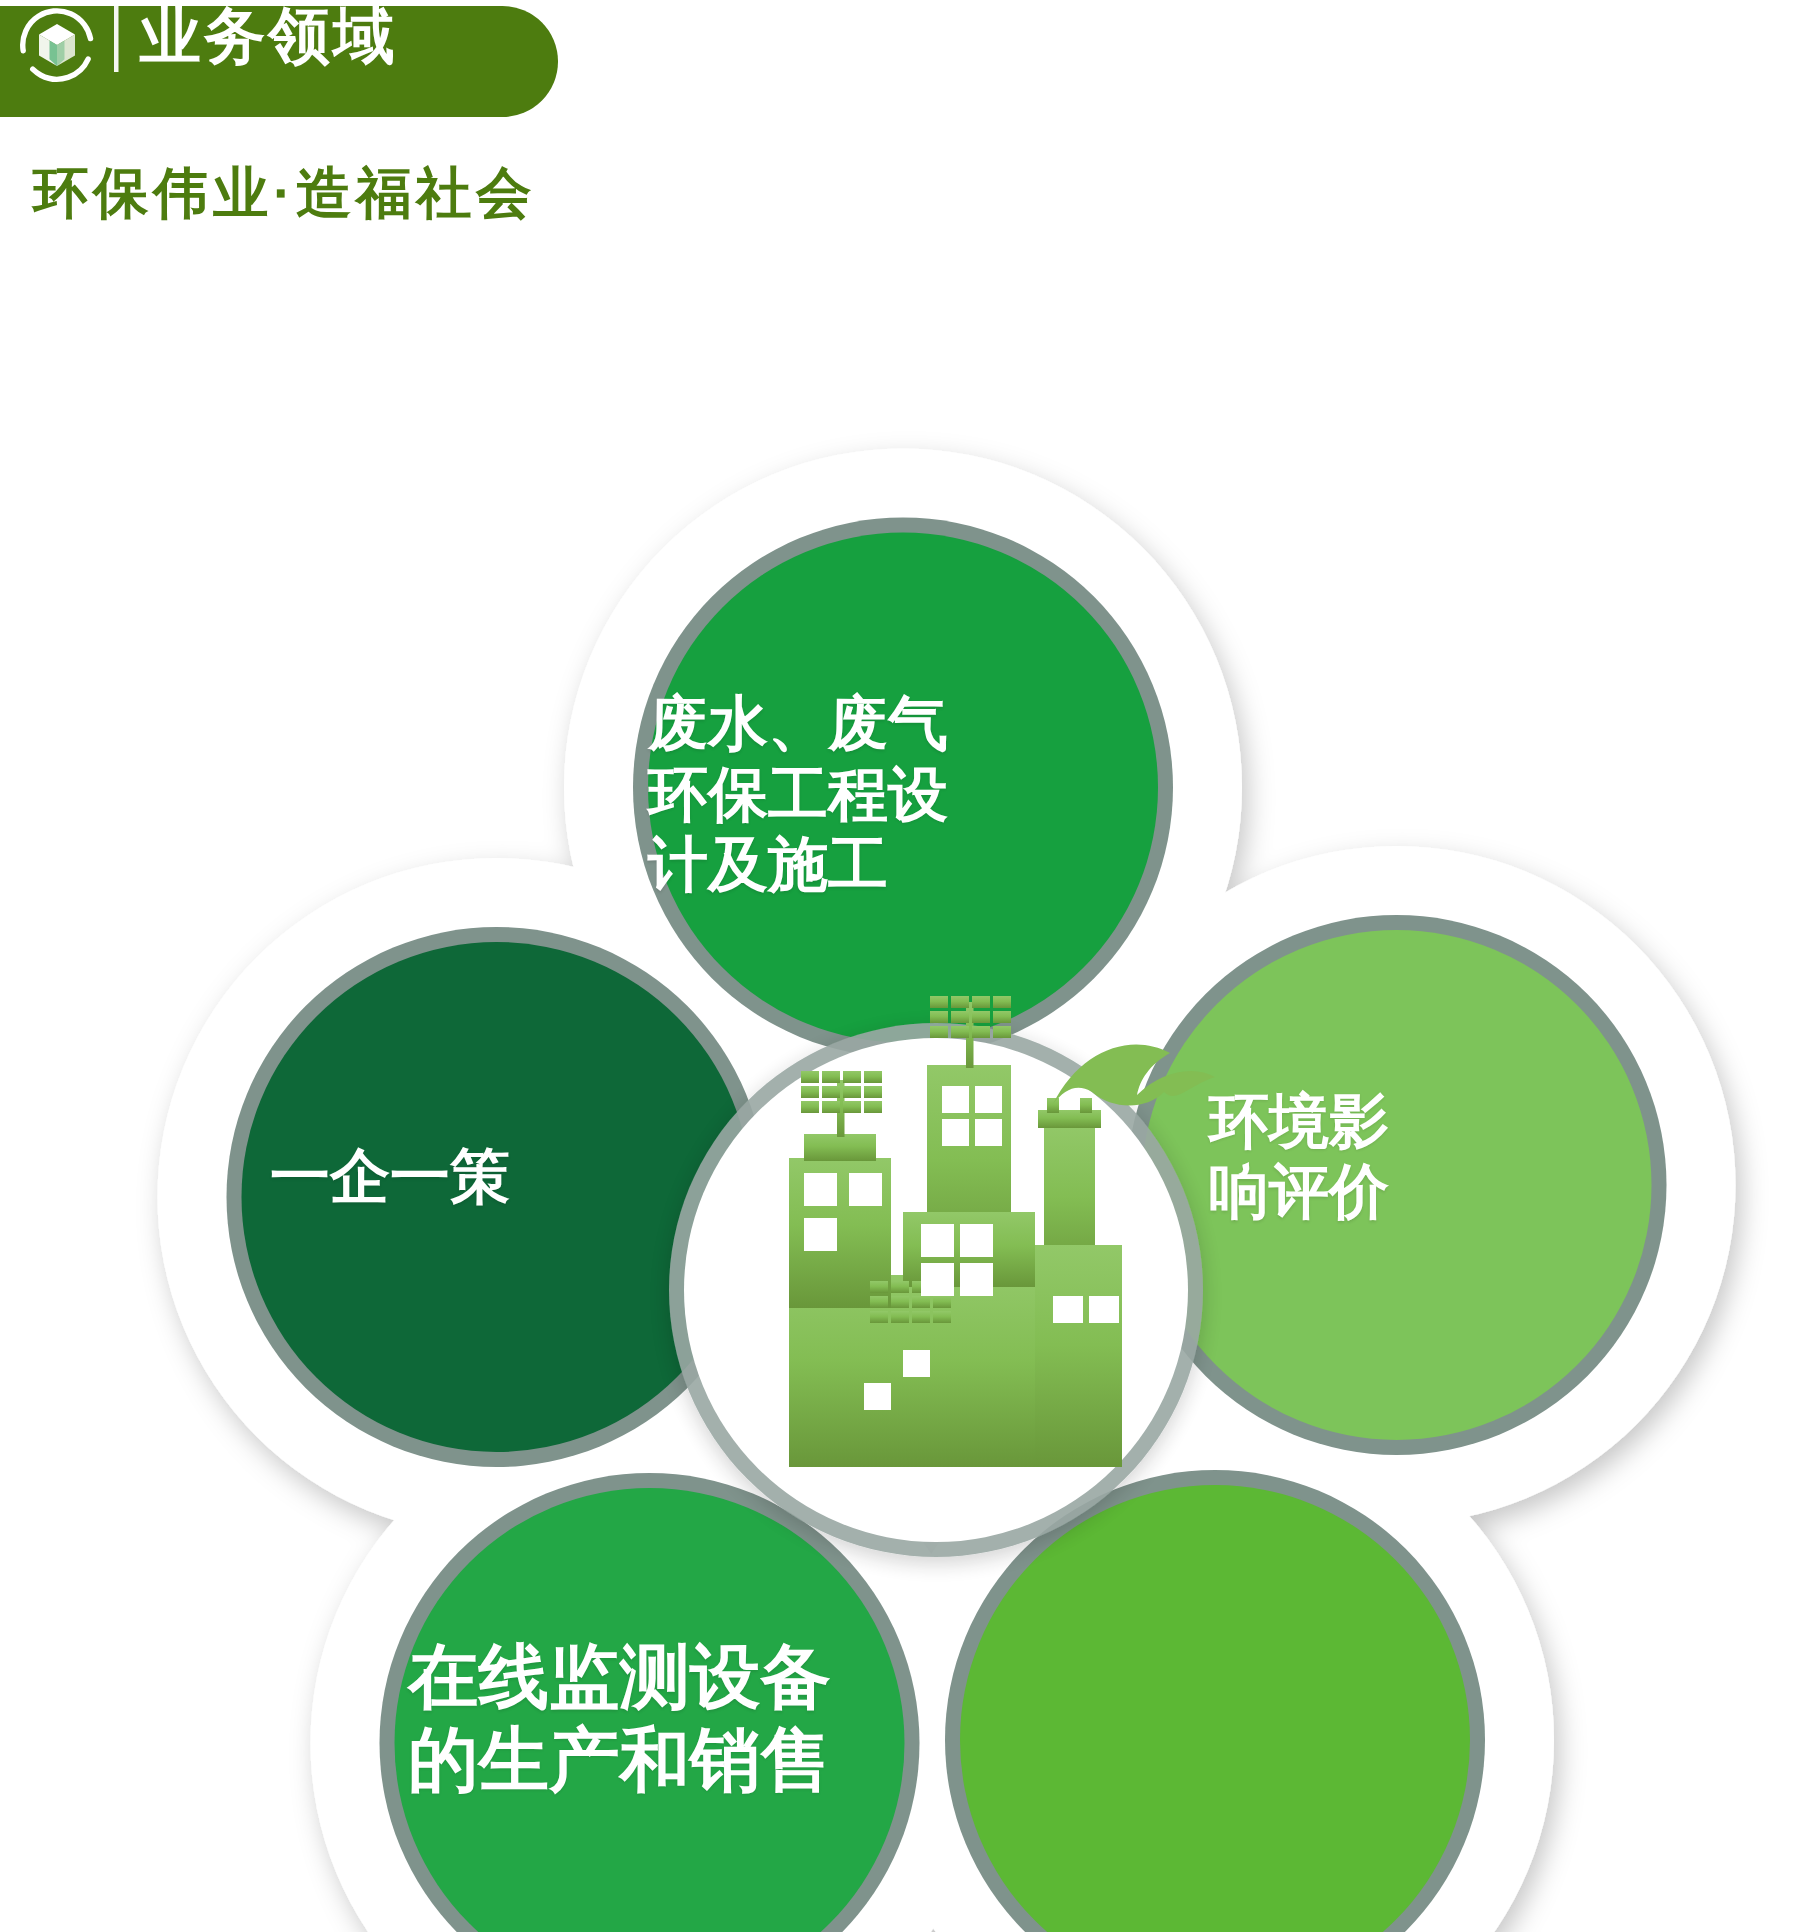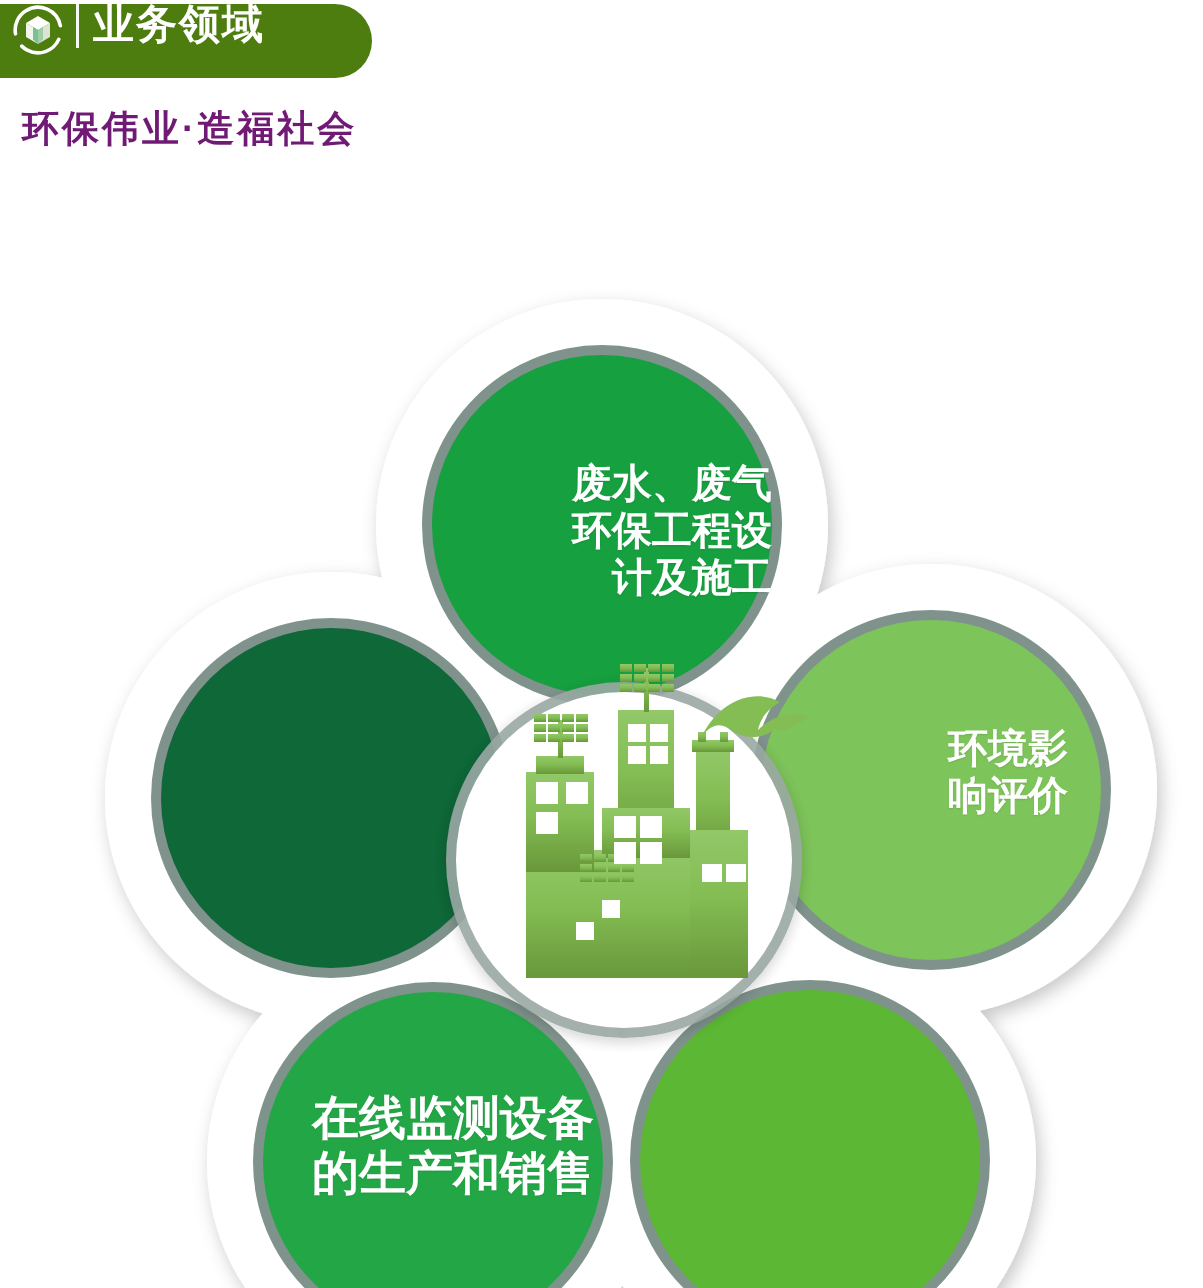--- a/index.html
+++ b/index.html
@@ -31,38 +31,38 @@
   #header-title{
     color:#ffffff;
     font-size:41px;
     font-weight:bold;
     letter-spacing:2px;
     line-height:1;
     white-space:nowrap;
   }
   #subtitle{
     position:absolute;left:22px;top:104px;
-    color:#701a75;
+    color:#4d7c0f;
     font-size:37px;
     font-weight:bold;
     letter-spacing:3px;
     white-space:nowrap;
   }
 
   
   #flower{
     position:absolute;
     left:0;top:160px;
     width:1203px;height:1128px;
   }
   #flower svg{display:block;width:100%;height:100%;}
 
   .petal-label{
     position:absolute;
-    text-align:right;
+    text-align:left;
     color:#ffffff;
     font-weight:bold;
     line-height:1.18;
     white-space:pre-line;
     pointer-events:none;
     text-shadow:0 1px 2px rgba(0,0,0,.10);
   }
   .petal-label.big{font-size:40px;}
   .petal-label.mid{font-size:47px;}
 
@@ -258,13 +258,14 @@
     </g>
   </svg>
 
   <div class="petal-label big" id="label-0">废水、废气
 环保工程设
 计及施工</div>
   <div class="petal-label big" id="label-1">环境影
 响评价</div>
   <div class="petal-label mid" id="label-3">在线监测设备
 的生产和销售</div>
+  <div class="petal-label big" id="label-4">一企一策</div>
 </div>
 
 </body></html>

